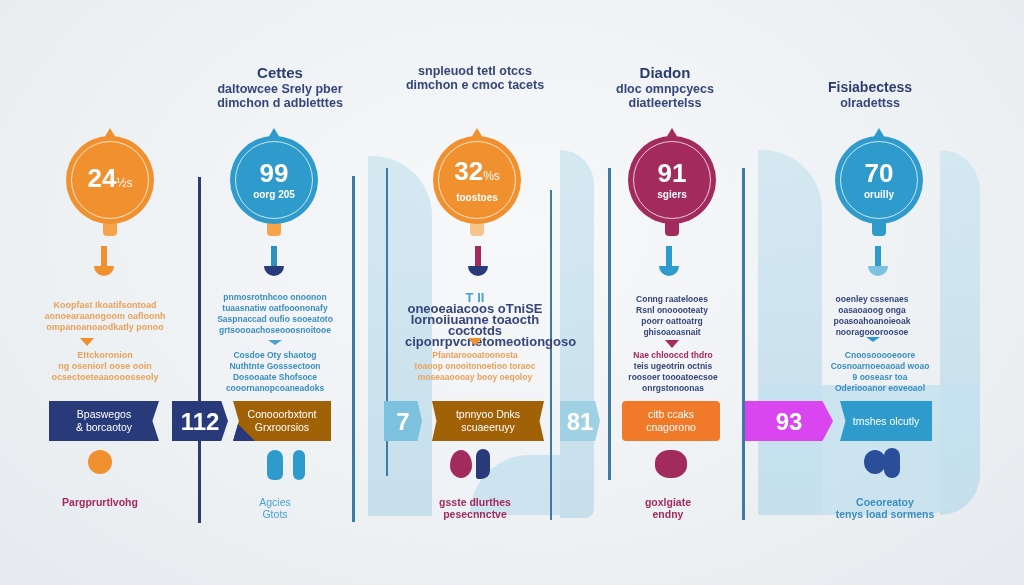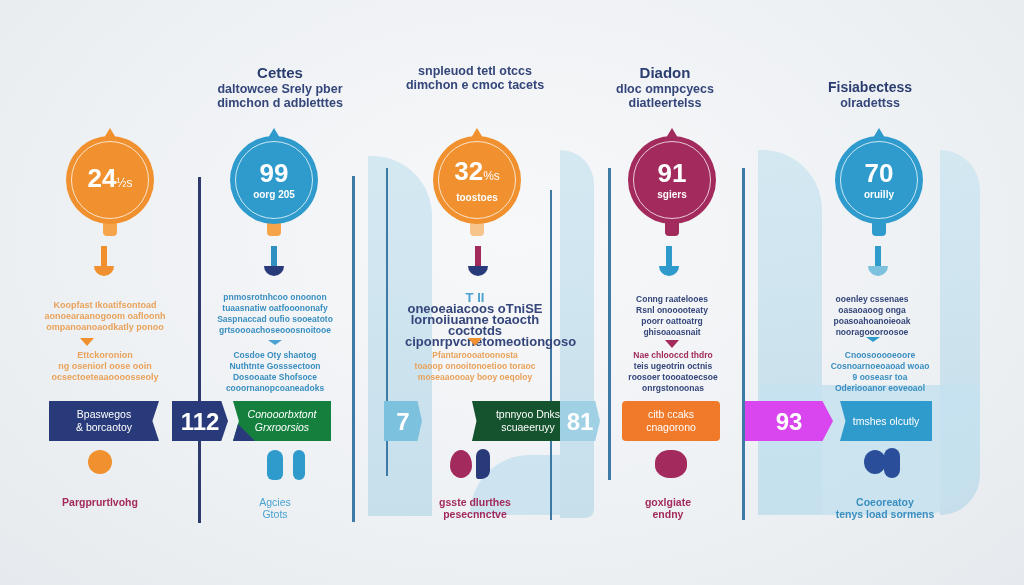--- a/index.html
+++ b/index.html
@@ -227,31 +227,31 @@
 
 <div class="ribbon notch-r" style="left:49px;top:401px;width:110px;background:#283a7a;">
   <div>
       <div>Bpaswegos</div>
       <div>&amp; borcaotoy</div>
     </div>
 </div>
 <div class="ribbon point-r numtag" style="left:172px;top:401px;width:56px;background:#283a7a;">
   <span>112</span>
 </div>
-<div class="ribbon notch-l" style="left:233px;top:401px;width:98px;background:#15803d;overflow:hidden;font-style:italic;">
+<div class="ribbon notch-l" style="left:233px;top:401px;width:98px;background:#a16207;overflow:hidden;">
   <div style="position:absolute;left:0;bottom:0;width:0;height:0;border-left:22px solid #283a7a;border-top:22px solid transparent;"></div>
   <div>
       <div>Conooorbxtont</div>
       <div>Grxroorsios</div>
     </div>
 </div>
 <div class="ribbon point-r numtag" style="left:384px;top:401px;width:38px;background:#7cc1dd;">
   <span>7</span>
 </div>
-<div class="ribbon notch-both" style="left:432px;top:401px;width:112px;background:#14532d;margin-left:40px;">
+<div class="ribbon notch-both" style="left:432px;top:401px;width:112px;background:#a16207;">
   <div>
       <div>tpnnyoo Dnks</div>
       <div>scuaeeruyy</div>
     </div>
 </div>
 <div class="ribbon point-r numtag" style="left:560px;top:401px;width:40px;background:#9fd0e4;">
   <span>81</span>
 </div>
 <div class="ribbon" style="left:622px;top:401px;width:98px;background:#f07a2a;border-radius:4px;">
   <div>

